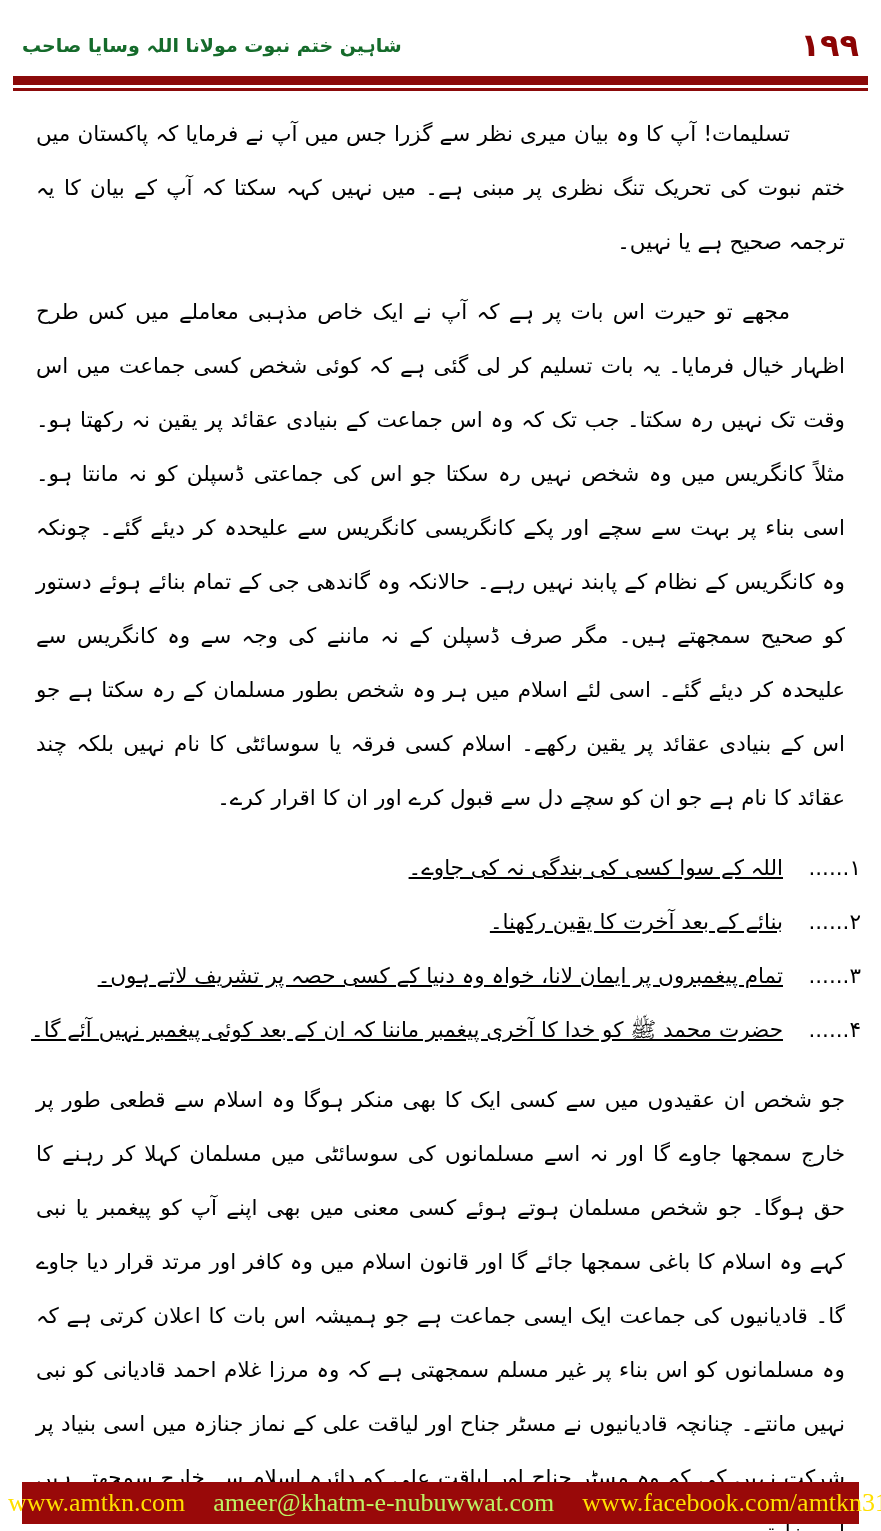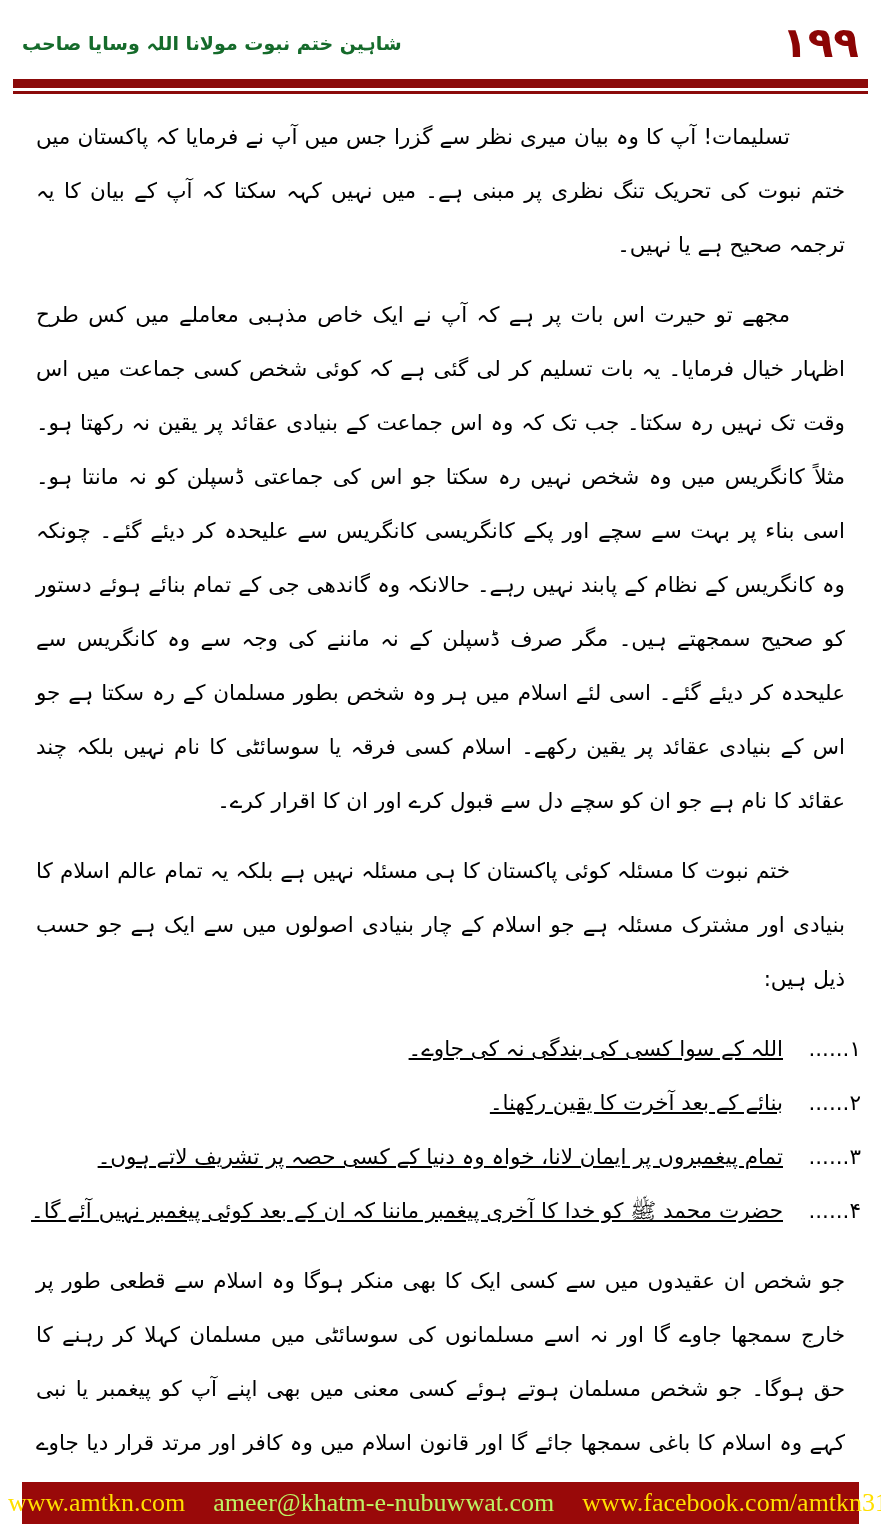--- a/index.html
+++ b/index.html
@@ -7,29 +7,29 @@
     width: 881px; height: 1531px;
     background: #ffffff;
     font-family: "DejaVu Sans", sans-serif;
     overflow: hidden;
   }
   .page { position: relative; width: 881px; height: 1531px; background:#fff; }
 
   
   .header {
     display: flex; justify-content: space-between; align-items: center;
-    padding: 18px 22px 4px 22px;
+    padding: 26px 22px 4px 22px;
     gap: 16px;
   }
   .header-side {
     color: #156b2b; font-weight: bold; font-size: 19px;
     direction: rtl; white-space: nowrap;
   }
   .page-num {
-    color: #8b0404; font-weight: bold; font-size: 42px;
+    color: #8b0404; font-weight: bold; font-size: 32px;
     direction: rtl; letter-spacing: 2px; margin-left: 8px;
   }
 
   
   .rule-wrap { margin: 8px 13px 0 13px; }
   .rule-thick { height: 9px; background: #8b0a0a; }
   .rule-thin  { height: 3px; background: #8b0a0a; margin-top: 3px; }
 
   
   .doc-title {
@@ -78,21 +78,20 @@
     <div class="rule-thin"></div>
   </div>
 
 
   <div class="body-text">
 
     <p class="para indent">تسلیمات! آپ کا وہ بیان میری نظر سے گزرا جس میں آپ نے فرمایا کہ پاکستان میں ختم نبوت کی تحریک تنگ نظری پر مبنی ہے۔ میں نہیں کہہ سکتا کہ آپ کے بیان کا یہ ترجمہ صحیح ہے یا نہیں۔</p>
 
     <p class="para indent">مجھے تو حیرت اس بات پر ہے کہ آپ نے ایک خاص مذہبی معاملے میں کس طرح اظہار خیال فرمایا۔ یہ بات تسلیم کر لی گئی ہے کہ کوئی شخص کسی جماعت میں اس وقت تک نہیں رہ سکتا۔ جب تک کہ وہ اس جماعت کے بنیادی عقائد پر یقین نہ رکھتا ہو۔ مثلاً کانگریس میں وہ شخص نہیں رہ سکتا جو اس کی جماعتی ڈسپلن کو نہ مانتا ہو۔ اسی بناء پر بہت سے سچے اور پکے کانگریسی کانگریس سے علیحدہ کر دیئے گئے۔ چونکہ وہ کانگریس کے نظام کے پابند نہیں رہے۔ حالانکہ وہ گاندھی جی کے تمام بنائے ہوئے دستور کو صحیح سمجھتے ہیں۔ مگر صرف ڈسپلن کے نہ ماننے کی وجہ سے وہ کانگریس سے علیحدہ کر دیئے گئے۔ اسی لئے اسلام میں ہر وہ شخص بطور مسلمان کے رہ سکتا ہے جو اس کے بنیادی عقائد پر یقین رکھے۔ اسلام کسی فرقہ یا سوسائٹی کا نام نہیں بلکہ چند عقائد کا نام ہے جو ان کو سچے دل سے قبول کرے اور ان کا اقرار کرے۔</p>
 
-    <p class="para indent">ختم نبوت کا مسئلہ کوئی پاکستان کا ہی مسئلہ نہیں ہے بلکہ یہ تمام عالم اسلام کا بنیادی اور مشترک مسئلہ ہے جو اسلام کے چار بنیادی اصولوں میں سے ایک ہے جو حسب ذیل ہیں:</p>
 
     <div class="list-row">
       <span class="list-marker">۱......</span>
       <span class="list-text">اللہ کے سوا کسی کی بندگی نہ کی جاوے۔</span>
     </div>
 
     <div class="list-row">
       <span class="list-marker">۲......</span>
       <span class="list-text">بنائے کے بعد آخرت کا یقین رکھنا۔</span>
     </div>

